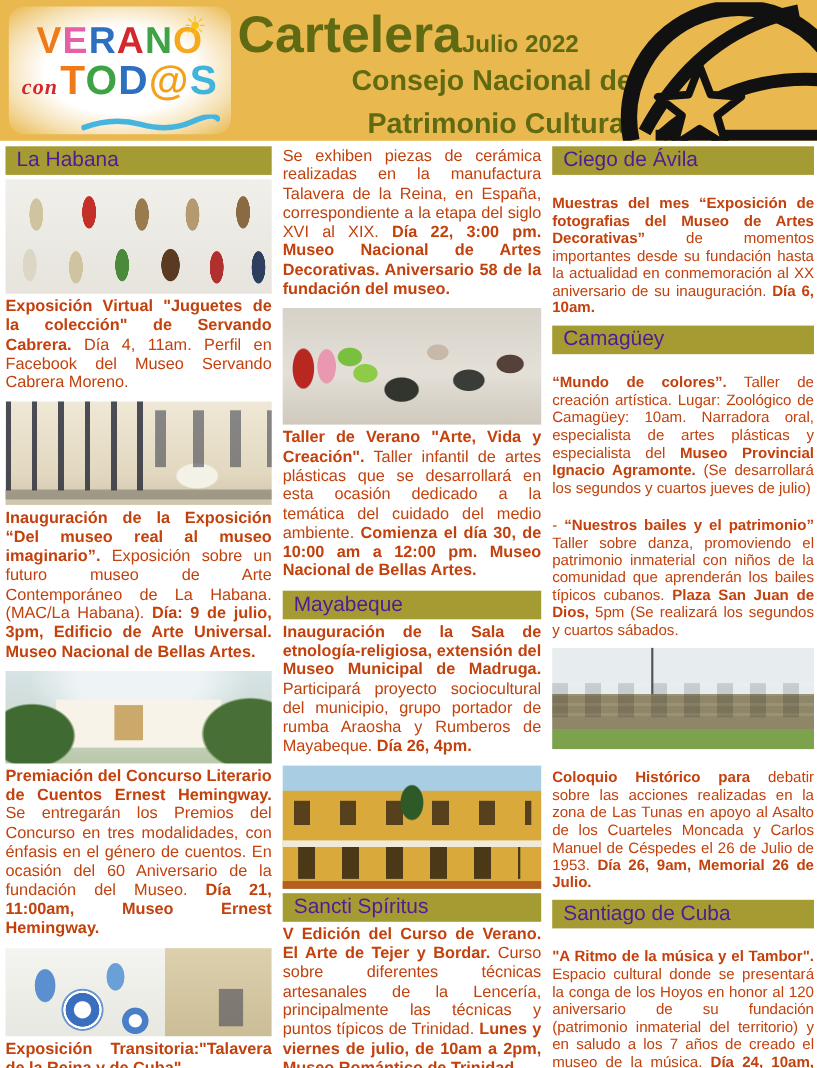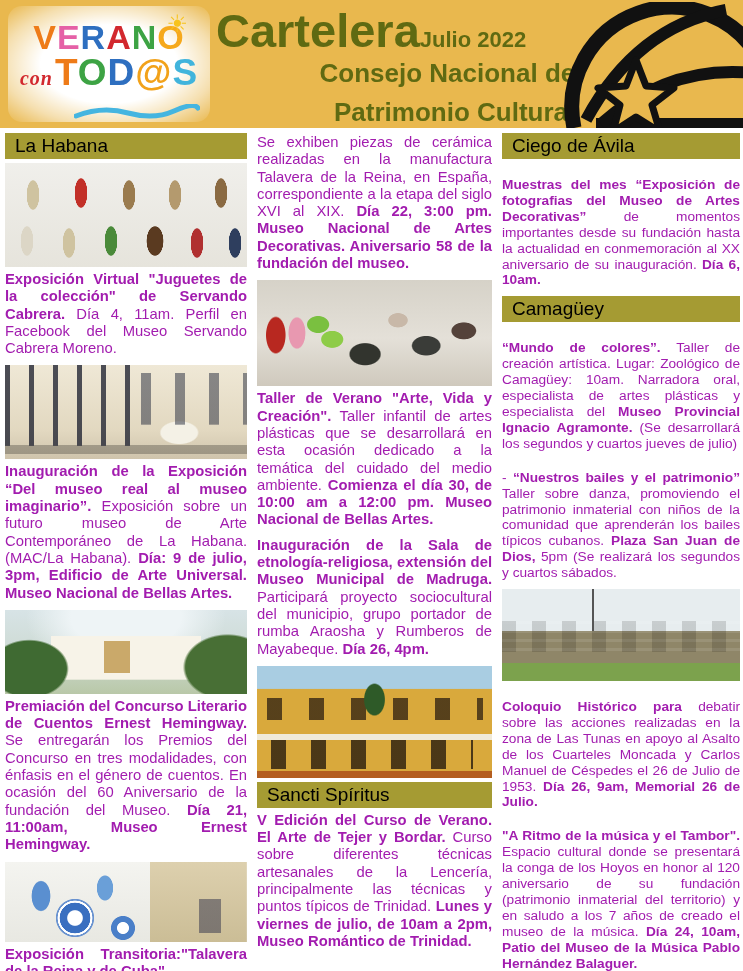--- a/index.html
+++ b/index.html
@@ -26,23 +26,23 @@
   .org-line2 { font-size: 26px; font-weight: bold; margin-top: 8px; padding-left: 118px; white-space: nowrap; }
   .emblem { position: absolute; right: -18px; top: 2px; }
 
   
   .content { display: flex; width: 743px; }
   .col { flex: 0 0 auto; }
   .col-1 { width: 250px; padding: 1px 3px 0 5px; }
   .col-2 { width: 246px; padding: 1px 4px 0 7px; }
   .col-3 { width: 247px; padding: 1px 3px 0 6px; }
 
-  .section-bar { background: #a59b33; color: #000000; font-size: 19px; line-height: 23px;
+  .section-bar { background: #a59b33; color: #4c1d95; font-size: 19px; line-height: 23px;
     padding: 1px 4px 2px 10px; margin: 2px 0 4px 0; white-space: nowrap; overflow: hidden; }
-  .para { text-align: justify; color: #a21caf; margin: 3px 0 8px 0; }
+  .para { text-align: justify; color: #c2410c; margin: 3px 0 8px 0; }
   .col-1 .para, .col-2 .para { font-size: 14.8px; line-height: 17.3px; }
   .col-3 .para { font-size: 13.7px; line-height: 15.9px; margin-top: 18px; }
   .para .b { font-weight: bold; }
   .photo { width: 100%; margin: 1px 0 4px 0; }
 
   
   .ph-toys { background:
     radial-gradient(9px 21px at 28px 32px, #cfc3a0 68%, transparent 72%),
     radial-gradient(9px 21px at 76px 30px, #c23028 68%, transparent 72%),
     radial-gradient(9px 21px at 124px 32px, #9a7b4e 68%, transparent 72%),
@@ -139,28 +139,30 @@
       <p class="para"><span class="b">Inauguración de la Exposición “Del museo real al museo imaginario”.</span><span> Exposición sobre un futuro museo de Arte Contemporáneo de La Habana. (MAC/La Habana).</span><span class="b"> Día: 9 de julio, 3pm, Edificio de Arte Universal. Museo Nacional de Bellas Artes.</span></p>
       <div class="photo ph-hemingway" style="height: 84px;"></div>
       <p class="para"><span class="b">Premiación del Concurso Literario de Cuentos Ernest Hemingway.</span><span> Se entregarán los Premios del Concurso en tres modalidades, con énfasis en el género de cuentos. En ocasión del 60 Aniversario de la fundación del Museo.</span><span class="b"> Día 21, 11:00am, Museo Ernest Hemingway.</span></p>
       <div class="photo ph-talavera" style="height: 80px;"></div>
       <p class="para"><span class="b">Exposición Transitoria:"Talavera de la Reina y de Cuba".</span></p>
     </div>
   <div class="col col-2">
       <p class="para"><span>Se exhiben piezas de cerámica realizadas en la manufactura Talavera de la Reina, en España, correspondiente a la etapa del siglo XVI al XIX.</span><span class="b"> Día 22, 3:00 pm. Museo Nacional de Artes Decorativas. Aniversario 58 de la fundación del museo.</span></p>
       <div class="photo ph-children" style="height: 106px;"></div>
       <p class="para"><span class="b">Taller de Verano "Arte, Vida y Creación".</span><span> Taller infantil de artes plásticas que se desarrollará en esta ocasión dedicado a la temática del cuidado del medio ambiente.</span><span class="b"> Comienza el día 30, de 10:00 am a 12:00 pm. Museo Nacional de Bellas Artes.</span></p>
+      <div class="section-bar"><span>Mayabeque</span></div>
       <p class="para"><span class="b">Inauguración de la Sala de etnología-religiosa, extensión del Museo Municipal de Madruga.</span><span> Participará proyecto sociocultural del municipio, grupo portador de rumba Araosha y Rumberos de Mayabeque.</span><span class="b"> Día 26, 4pm.</span></p>
       <div class="photo ph-trinidad" style="height: 112px;"></div>
       <div class="section-bar"><span>Sancti Spíritus</span></div>
       <p class="para"><span class="b">V Edición del Curso de Verano. El Arte de Tejer y Bordar.</span><span> Curso sobre diferentes técnicas artesanales de la Lencería, principalmente las técnicas y puntos típicos de Trinidad.</span><span class="b"> Lunes y viernes de julio, de 10am a 2pm, Museo Romántico de Trinidad.</span></p>
     </div>
   <div class="col col-3">
       <div class="section-bar"><span>Ciego de Ávila</span></div>
       <p class="para"><span class="b">Muestras del mes “Exposición de fotografias del Museo de Artes Decorativas”</span><span> de momentos importantes desde su fundación hasta la actualidad en conmemoración al XX aniversario de su inauguración. </span><span class="b">Día 6, 10am.</span></p>
       <div class="section-bar"><span>Camagüey</span></div>
       <p class="para"><span class="b">“Mundo de colores”.</span><span> Taller de creación artística. Lugar: Zoológico de Camagüey: 10am. Narradora oral, especialista de artes plásticas y especialista del </span><span class="b">Museo Provincial Ignacio Agramonte.</span><span> (Se desarrollará los segundos y cuartos jueves de julio)</span></p>
       <p class="para"><span>- </span><span class="b">“Nuestros bailes y el patrimonio”</span><span> Taller sobre danza, promoviendo el patrimonio inmaterial con niños de la comunidad que aprenderán los bailes típicos cubanos. </span><span class="b">Plaza San Juan de Dios,</span><span> 5pm (Se realizará los segundos y cuartos sábados.</span></p>
       <div class="photo ph-fortress" style="height: 92px;"></div>
       <p class="para"><span class="b">Coloquio Histórico para</span><span> debatir sobre las acciones realizadas en la zona de Las Tunas en apoyo al Asalto de los Cuarteles Moncada y Carlos Manuel de Céspedes el 26 de Julio de 1953. </span><span class="b">Día 26, 9am, Memorial 26 de Julio.</span></p>
+      <div class="section-bar"><span>Santiago de Cuba</span></div>
       <p class="para"><span class="b">"A Ritmo de la música y el Tambor".</span><span> Espacio cultural donde se presentará la conga de los Hoyos en honor al 120 aniversario de su fundación (patrimonio inmaterial del territorio) y en saludo a los 7 años de creado el museo de la música. </span><span class="b">Día 24, 10am, Patio del Museo de la Música Pablo Hernández Balaguer.</span></p>
     </div>
 </div>
 
 </body></html>

